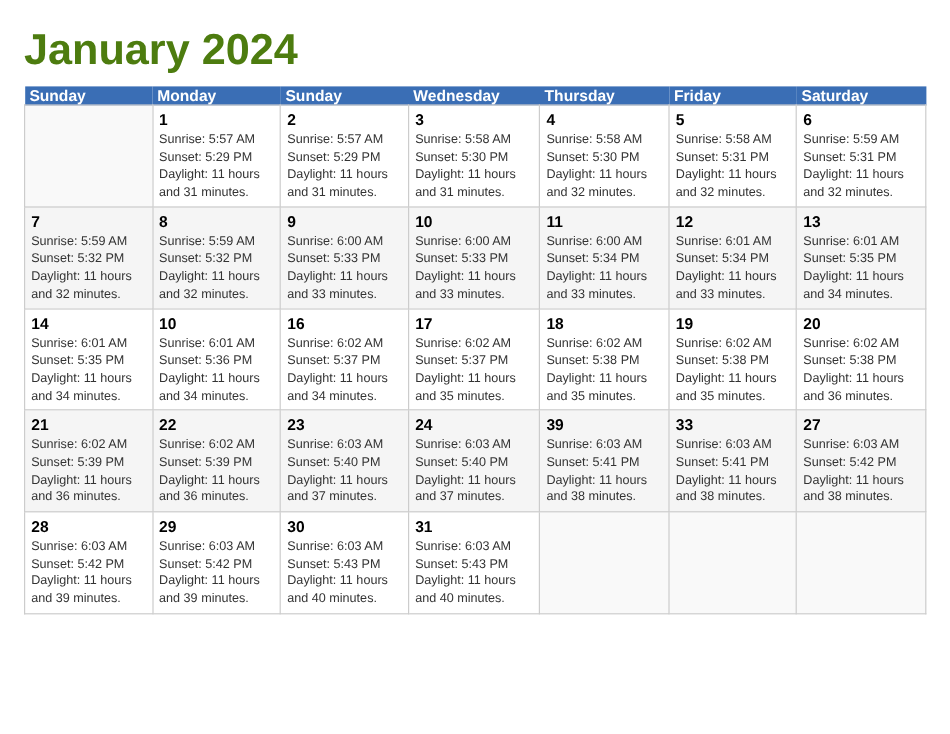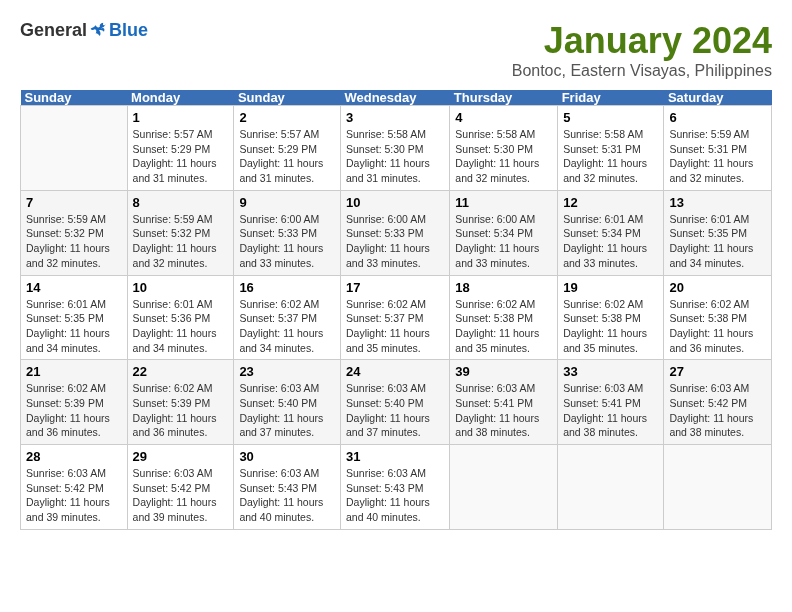--- a/index.html
+++ b/index.html
@@ -88,32 +88,22 @@
       line-height: 1.4;
     }
     .empty-cell {
       background: #f9f9f9;
     }
   </style>
 </head>
 <body>
 
 <div class="header">
-  <div class="logo">
-    <div class="logo-text">
-      <span class="logo-general">General</span>
-      <svg class="logo-bird" viewBox="0 0 24 24">
-        <path d="M21 3 Q18 8 14 9 Q20 7 18 13 Q16 10 12 11 Q15 14 13 18 Q10 14 8 15 Q10 11 7 10 Q3 12 2 9 Q6 8 8 5 Q10 9 13 7 Q12 3 17 2 Q16 6 19 5 Z" fill="#1a6bbf"></path>
-      </svg>
-      <span class="logo-blue">Blue</span>
-    </div>
-  </div>
   <div class="title-area">
     <div class="calendar-title">January 2024</div>
-    <div class="calendar-subtitle">Bontoc, Eastern Visayas, Philippines</div>
   </div>
 </div>
 
 <table>
   <thead>
     <tr>
       <th>Sunday</th>
       <th>Monday</th>
       <th>Sunday</th>
       <th>Wednesday</th>

